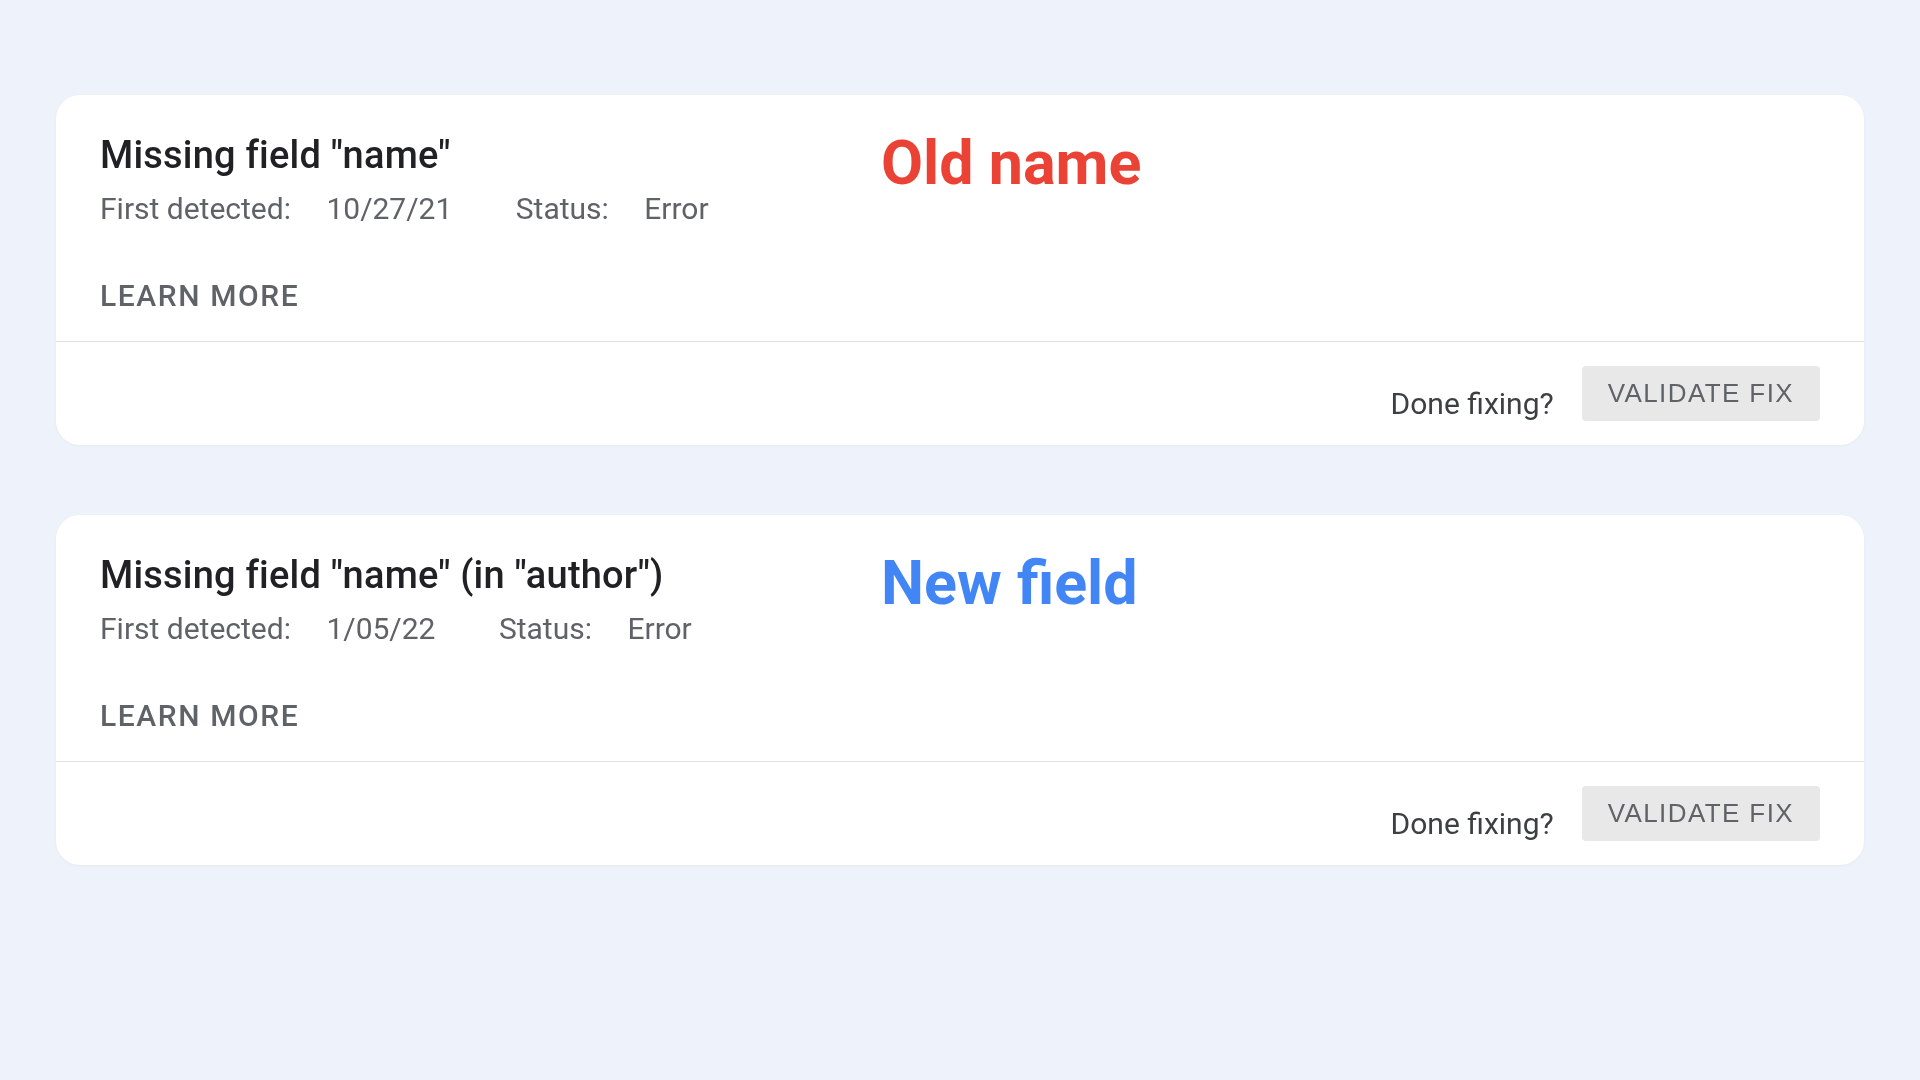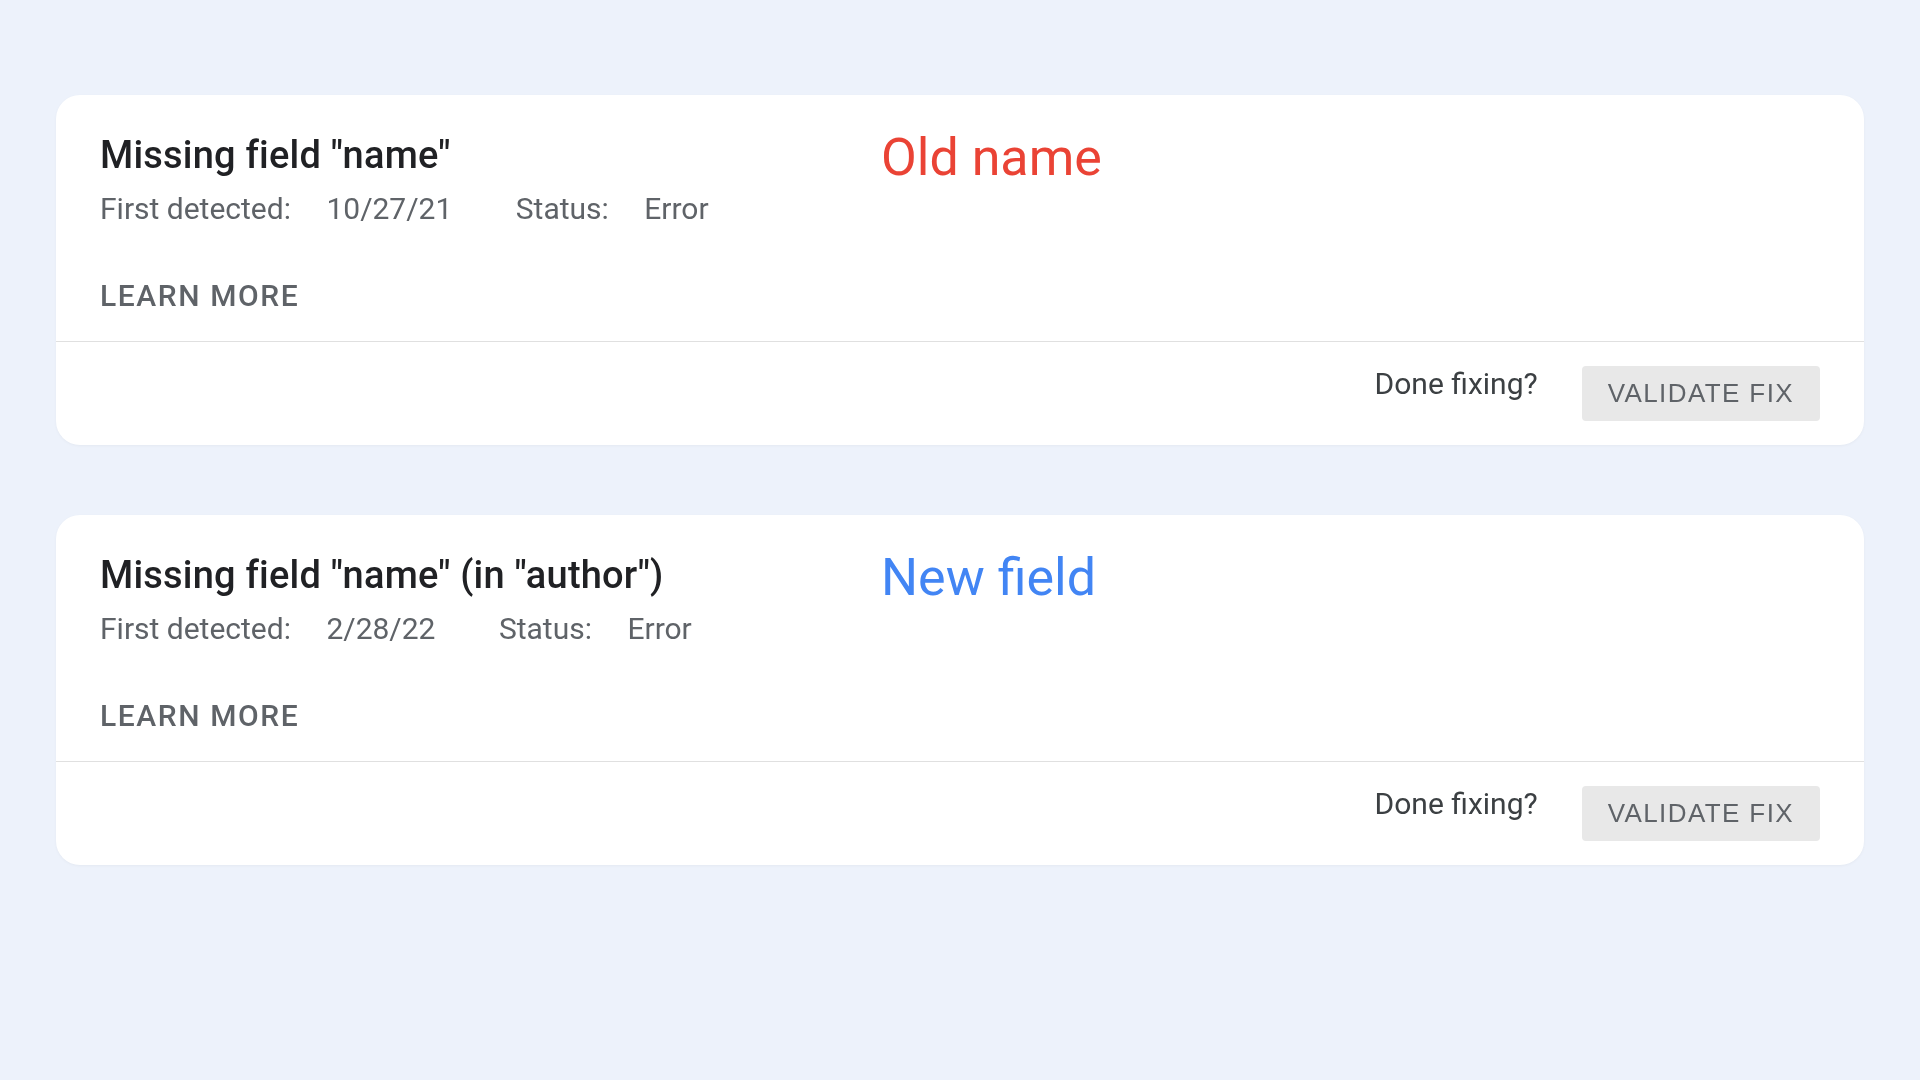--- a/index.html
+++ b/index.html
@@ -45,38 +45,38 @@
       font-weight: 500;
       letter-spacing: 1.6px;
       color: #5f6368;
       text-transform: uppercase;
       cursor: pointer;
       display: inline-block;
     }
     .annotation {
       position: absolute;
       top: 32px;
-      font-size: 52px;
-      font-weight: 400;
+      font-size: 61px;
+      font-weight: 700;
     }
     .annotation-old {
       color: #ea4335;
       left: 825px;
     }
     .annotation-new {
       color: #4285f4;
       left: 825px;
     }
     .card-footer {
       border-top: 1px solid #e0e0e0;
       padding: 24px 44px 24px 44px;
       display: flex;
       justify-content: flex-end;
-      align-items: flex-start;
-      gap: 44px;
+      align-items: flex-end;
+      gap: 28px;
     }
     .footer-text {
       font-size: 30px;
       color: #3c4043;
     }
     .validate-button {
       background-color: #e8e8e8;
       border: none;
       padding: 12px 26px;
       font-size: 26px;
@@ -112,21 +112,21 @@
     <button class="validate-button">VALIDATE FIX</button>
   </div>
 </div>
 
 <div class="card">
   <div class="card-body">
     <h2 class="card-title">Missing field "name" (in "author")</h2>
     <div class="card-meta">
       <span>
         <span>First detected:</span>
-        <span>2/28/22</span>
+        <span>1/05/22</span>
       </span>
       <span>
         <span>Status:</span>
         <span>Error</span>
       </span>
     </div>
     <a class="learn-more">LEARN MORE</a>
     <div class="annotation annotation-new">New field</div>
   </div>
   <div class="card-footer">

